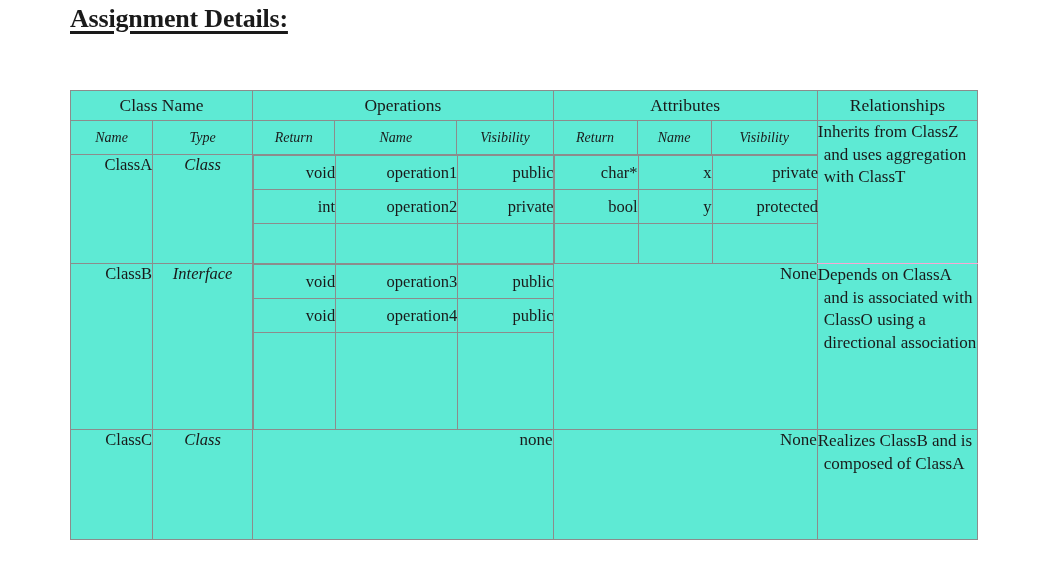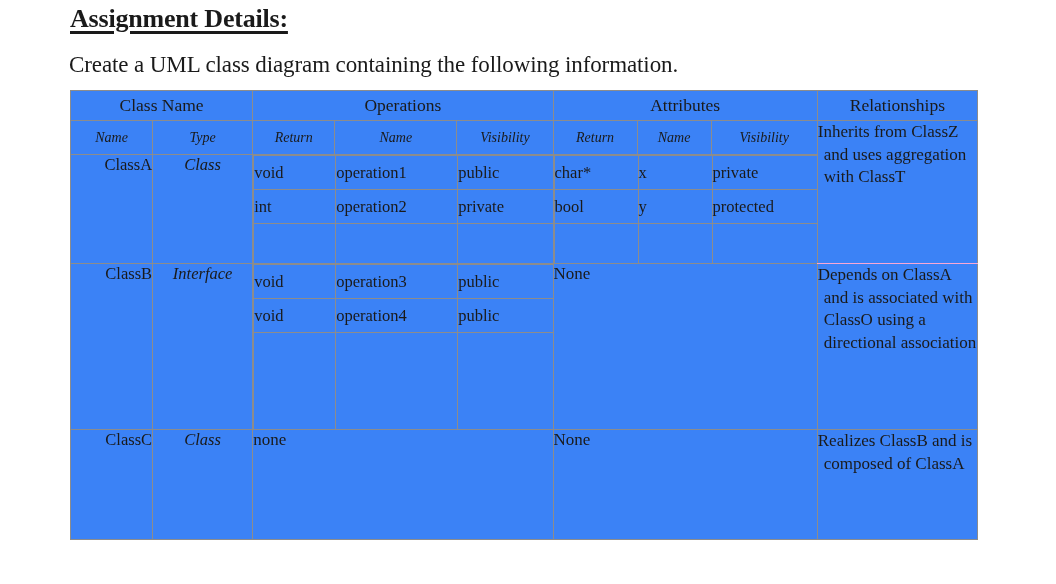--- a/index.html
+++ b/index.html
@@ -49,21 +49,21 @@
     width: 908px;
     border-collapse: collapse;
     table-layout: fixed;
     font-size: 16.5px;
   }
   table.uml td, table.uml th {
     border: 1px solid #8c8c8c;
     padding: 0;
     vertical-align: top;
     font-weight: normal;
-    background: #3b82f6;
+    background: #5eead4;
   }
   .h-main {
     text-align: center;
     font-weight: bold;
     font-size: 17.5px;
     height: 29px;
     line-height: 29px;
     vertical-align: middle;
   }
   .h-sub {
@@ -90,21 +90,21 @@
     width: 100%;
     border-collapse: collapse;
     table-layout: fixed;
   }
   .op-table td {
     border: 0;
     border-bottom: 1px solid #8c8c8c;
     border-right: 1px solid #8c8c8c;
     height: 33px;
     line-height: 33px;
-    text-align: left;
+    text-align: right;
     vertical-align: middle;
     font-size: 16.5px;
   }
   .op-table td:last-child { border-right: 0; }
   .op-table tr:last-child td { border-bottom: 0; }
   .nested-host {
     padding: 0 !important;
     vertical-align: top;
   }
   .rel-cell {
@@ -113,32 +113,31 @@
     padding: 4px 6px 4px 10px;
     line-height: 1.33;
     font-size: 17px;
   }
   .rel-text {
     display: block;
     padding-left: 6px;
     text-indent: -6px;
   }
   .none-big {
-    text-align: left;
+    text-align: right;
     vertical-align: middle;
     font-size: 17px;
   }
 </style>
 </head>
 <body>
 
 <div class="page">
 
   <div class="doc-title">Assignment Details:</div>
-  <div class="doc-intro">Create a UML class diagram containing the following information.</div>
 
   <table class="uml">
     <colgroup>
       <col style="width:82px">
       <col style="width:100px">
       <col style="width:82px">
       <col style="width:122px">
       <col style="width:96px">
       <col style="width:84px">
       <col style="width:74px">

